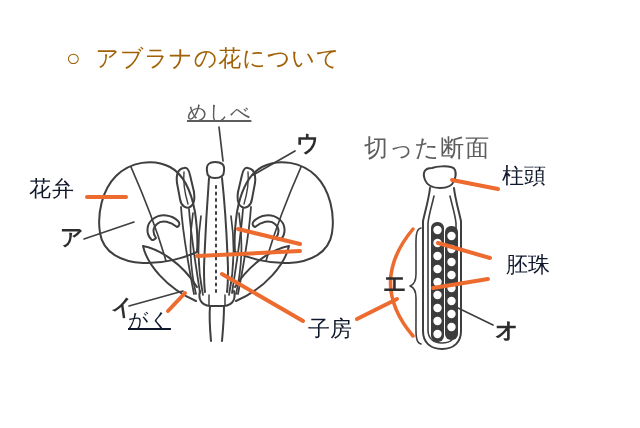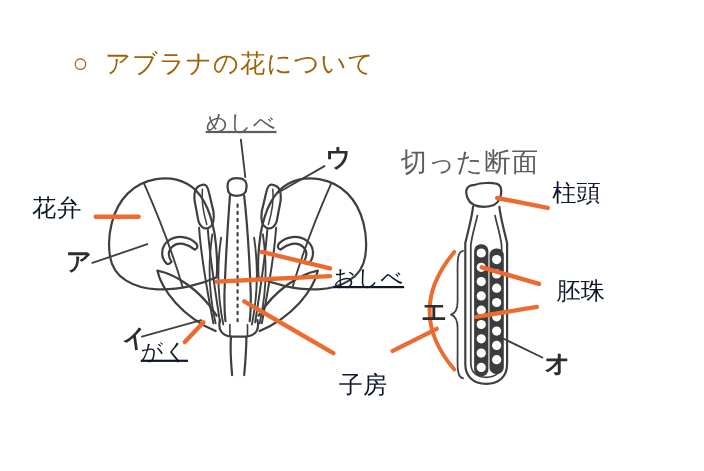--- a/index.html
+++ b/index.html
@@ -112,24 +112,23 @@
   </svg>
 
   <div class="lbl title" style="left:66px;top:46px;">
     <span class="bullet">○</span><span>アブラナの花について</span>
   </div>
 
   <div class="lbl gray fs20" style="left:187px;top:102px;letter-spacing:1px;">めしべ</div>
   <div class="lbl kata fs23" style="left:296px;top:132px;">ウ</div>
   <div class="lbl fs22" style="left:29px;top:178px;letter-spacing:1px;">花弁</div>
   <div class="lbl kata fs23" style="left:60px;top:226px;">ア</div>
-  <div class="lbl fs20" style="left:303px;top:243px;letter-spacing:1px;">おしべ</div>
   <div class="lbl kata fs22 tilt" style="left:111px;top:297px;">イ</div>
   <div class="lbl fs20" style="left:128px;top:310px;letter-spacing:1px;">がく</div>
-  <div class="lbl fs22" style="left:308px;top:318px;margin-top:21px;">子房</div>
+  <div class="lbl fs22" style="left:308px;top:318px;">子房</div>
 
   <div class="lbl gray fs24" style="left:364px;top:136px;">切った断面</div>
   <div class="lbl fs22" style="left:502px;top:165px;">柱頭</div>
   <div class="lbl fs22" style="left:506px;top:254px;">胚珠</div>
   <div class="lbl kata fs23" style="left:383px;top:272px;">エ</div>
   <div class="lbl kata fs23" style="left:495px;top:319px;">オ</div>
 
 </div>
 
 </body></html>

